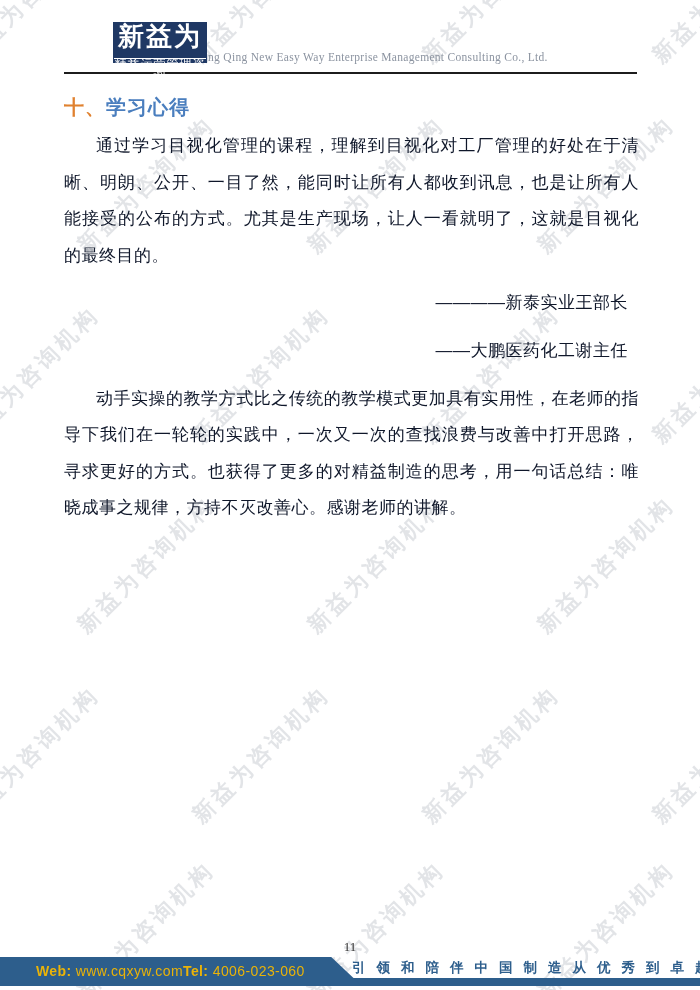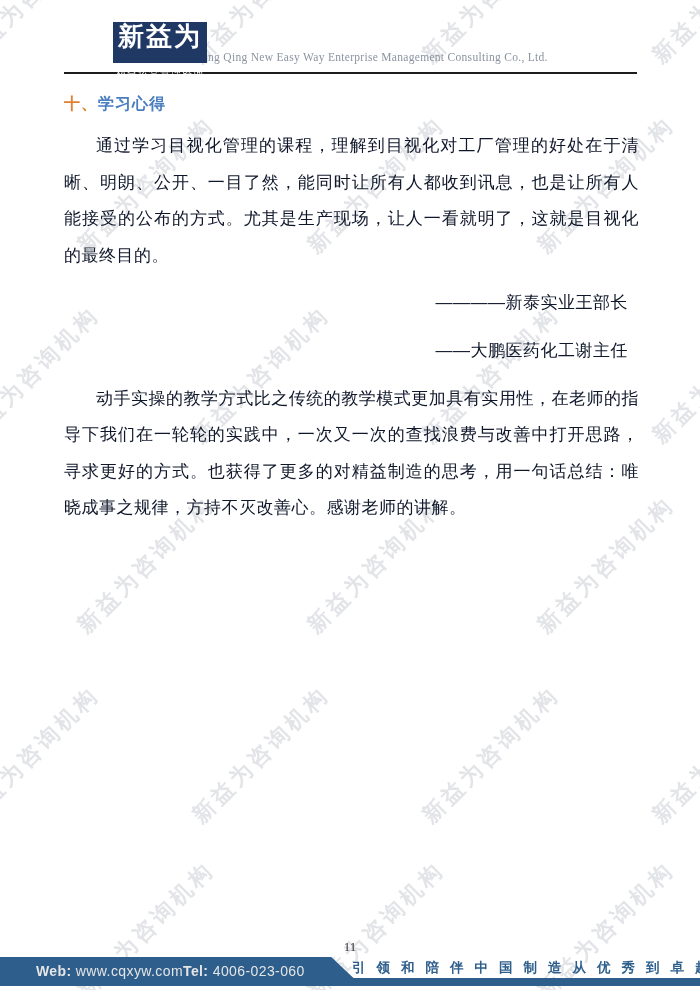--- a/index.html
+++ b/index.html
@@ -18,40 +18,40 @@
   .header { position:absolute; left:0; top:0; width:700px; height:80px; z-index:2; }
   .logo-box {
     position:absolute; left:113px; top:22px; width:94px; height:41px;
     background:#1F3864; color:#ffffff; z-index:3; text-align:center;
   }
   .logo-chars {
     display:block; font-size:26px; font-weight:bold; line-height:28px;
     letter-spacing:2px; font-family:"Liberation Sans",sans-serif;
   }
   .logo-tagline {
-    display:block; font-size:10px; letter-spacing:1px; line-height:11px;
-    border-top:1px solid #ffffff; margin:16px 1px;
+    display:block; font-size:12px; letter-spacing:1px; line-height:11px;
+    border-top:1px solid #ffffff; margin:8px 1px;
   }
   .company-cn {
     position:absolute; left:227px; top:29px; font-size:17.5px; font-weight:bold;
     color:#1a1a1a; letter-spacing:1.5px; white-space:nowrap;
   }
   .company-en {
     position:absolute; left:188px; top:51px; z-index:1;
     font-family:"Liberation Serif","DejaVu Serif",serif;
     font-size:11.5px; color:#8b93a0; letter-spacing:0.3px; white-space:nowrap;
   }
   .header-rule {
     position:absolute; left:64px; top:72px; width:573px; height:2px;
     background:#1c1c1c;
   }
   
   .doc-title {
     position:absolute; left:64px; top:94px; z-index:2;
-    font-size:16px; font-weight:bold; letter-spacing:1px; white-space:nowrap;
+    font-size:20px; font-weight:bold; letter-spacing:1px; white-space:nowrap;
   }
   .title-num  { color:#E0812F; }
   .title-text { color:#4A7EBE; }
   
   .content {
     position:absolute; left:64px; top:128px; width:575px; z-index:2;
     font-size:17px; color:#0f172a;
   }
   .body-par {
     margin:0; line-height:36.6px; text-align:justify; text-indent:32px;
@@ -63,21 +63,21 @@
   
   .page-num {
     position:absolute; left:0; top:939px; width:700px; text-align:center;
     font-family:"Liberation Serif","DejaVu Serif",serif; font-size:13px;
     color:#333333; z-index:2;
   }
   .footer-left {
     position:absolute; left:0; top:957px; width:362px; height:29px;
     background:#2D5E8C; z-index:3;
     clip-path:polygon(0 0, 91.5% 0, 100% 100%, 0 100%);
-    color:#e5e5e5; font-size:14px; line-height:29px; white-space:nowrap;
+    color:#eab308; font-size:14px; line-height:29px; white-space:nowrap;
     padding-left:36px; box-sizing:border-box; letter-spacing:0.4px;
   }
   .footer-left .lbl { font-weight:bold; }
   .footer-slogan {
     position:absolute; left:352px; top:959px; z-index:3; white-space:nowrap;
     color:#2D5E8C; font-size:13.5px; font-weight:bold; letter-spacing:11px;
   }
   .footer-strip {
     position:absolute; left:340px; top:978px; width:360px; height:8px;
     background:#2D5E8C; z-index:2;

